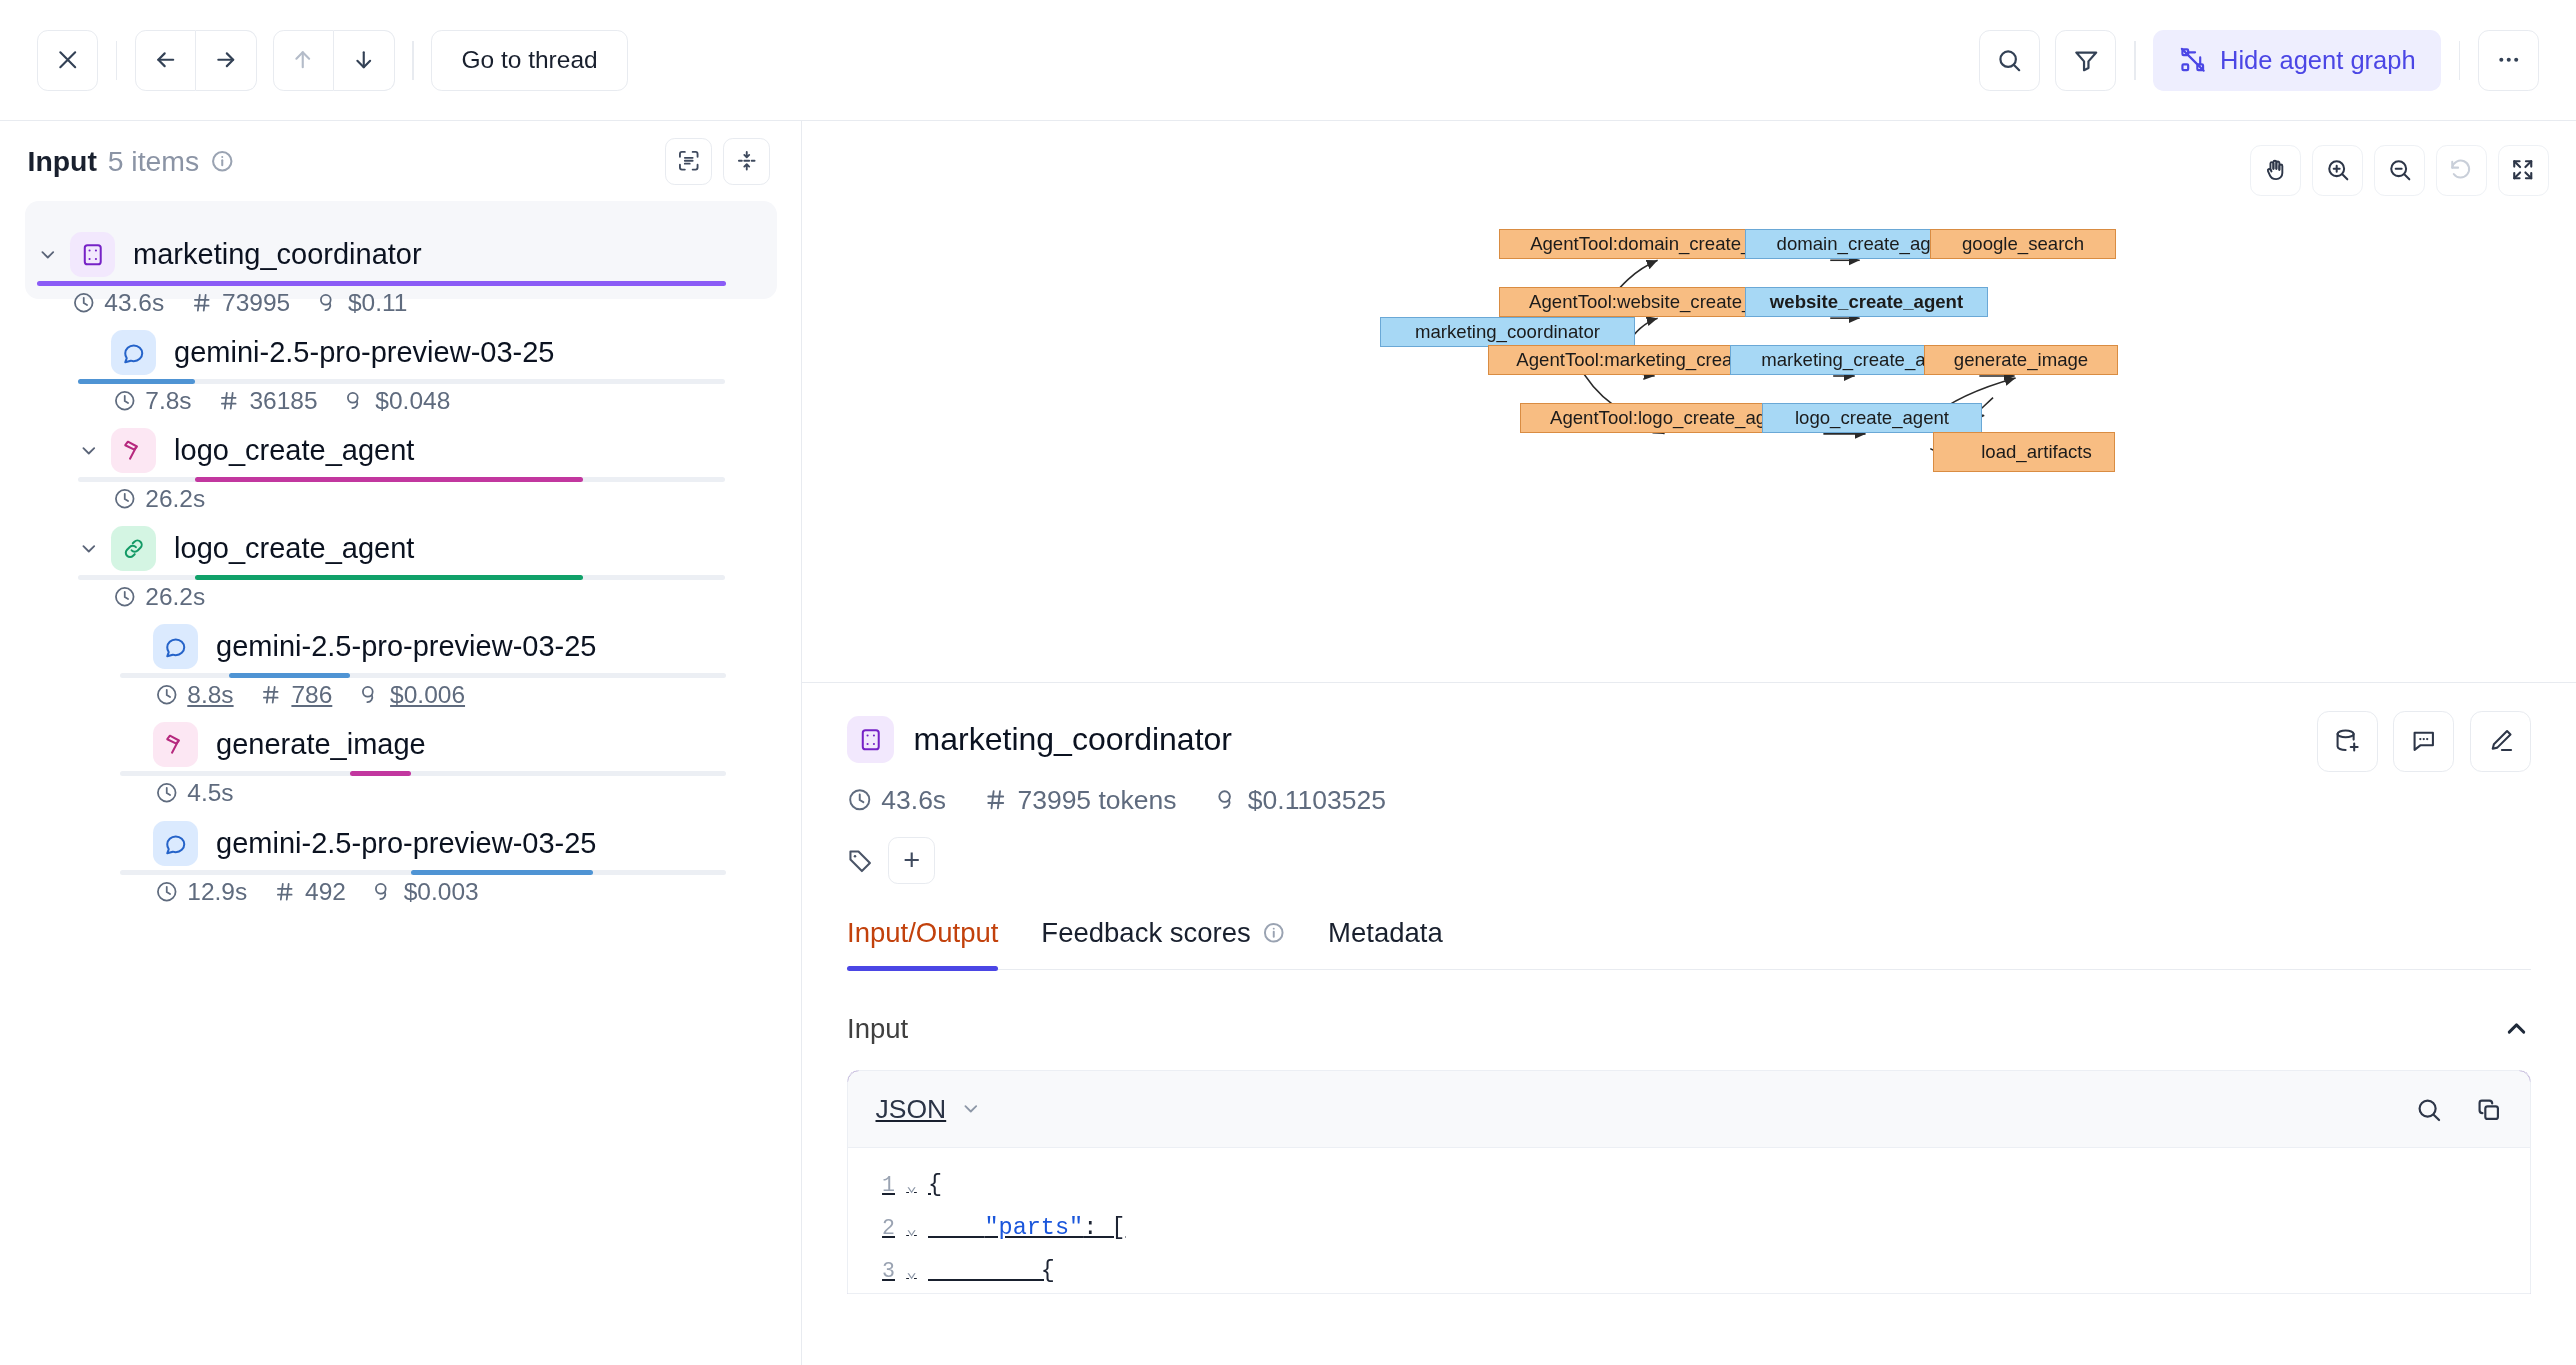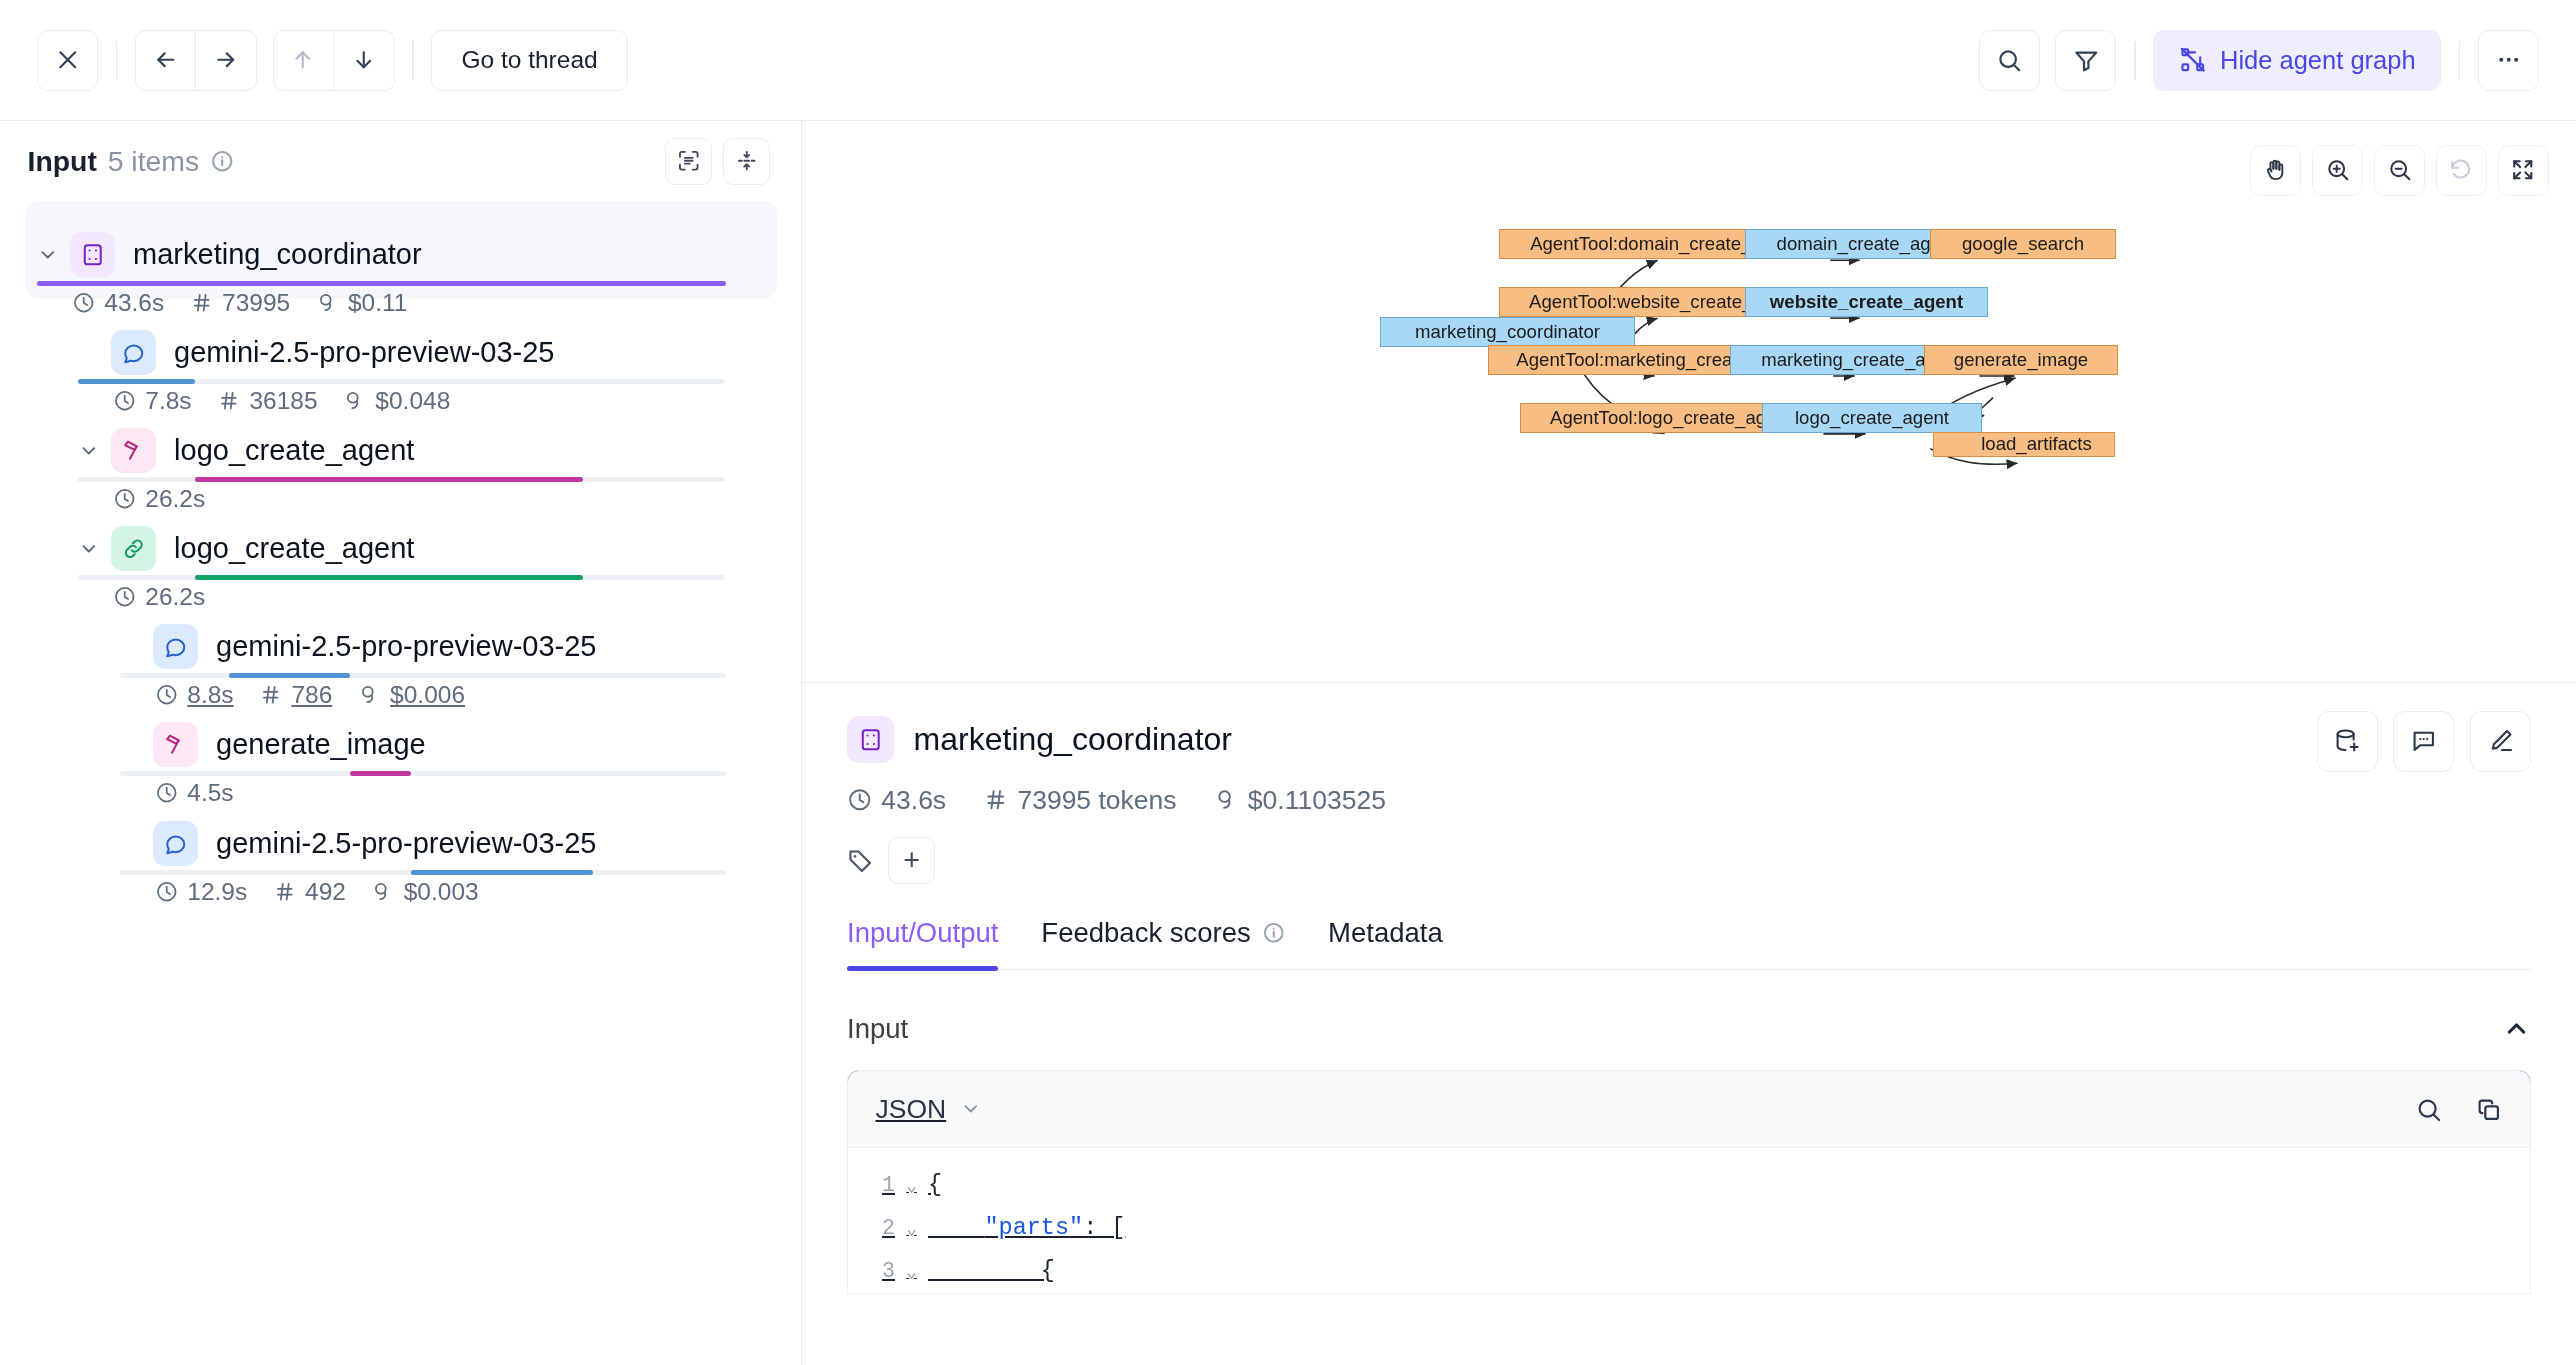--- a/index.html
+++ b/index.html
@@ -180,21 +180,21 @@
     display: flex; align-items: flex-end; gap: 0;
     margin: 33px 45px 0 45px;
     border-bottom: 1.5px solid #e8ebf0;
   }
   .tab {
     font-size: 27.5px; color: #19202e;
     padding: 0 0 19.6px 0; margin-right: 43px;
     display: flex; align-items: center; gap: 10.8px;
     position: relative; white-space: nowrap;
   }
-  .tab.active { color: #8b5cf6; }
+  .tab.active { color: #c2410c; }
   .tab.active::after {
     content: ""; position: absolute; left: 0; right: 0; bottom: -2.5px;
     height: 4.9px; background: #4b46e5; border-radius: 2.9px;
   }
 
   .io-sec { margin: 43px 45px 0 45px; }
   .io-head { display: flex; align-items: center; }
   .io-title { font-size: 27.5px; color: #404040; }
   .io-chev { margin-left: auto; color: #1f2a3a; }
 
@@ -685,21 +685,21 @@
       </div>
       <div class="gnode n-blue" style="left: 960px; top: 282px; width: 220px; height: 30px;">
         <span>logo_create_agent</span>
       </div>
       <div class="gnode n-orange" style="left: 1128px; top: 108px; width: 186px; height: 30px;">
         <span>google_search</span>
       </div>
       <div class="gnode n-orange" style="left: 1122px; top: 224px; width: 194px; height: 30px;">
         <span>generate_image</span>
       </div>
-      <div class="gnode n-orange" style="left: 1131px; top: 311px; width: 182px; height: 25px; padding-left: 25px;">
+      <div class="gnode n-orange" style="left: 1131px; top: 311px; width: 182px; height: 40px; padding-left: 25px;">
         <span>load_artifacts</span>
       </div>
     </div>
 </div>
 
 <div class="detail-panel">
   <div class="detail-head">
     <div class="dh-title-row">
       <span class="dh-icon">
         <svg width="25.5" height="25.5" viewBox="0 0 24 24" fill="none" stroke="currentColor" stroke-width="1.9" stroke-linejoin="round">

